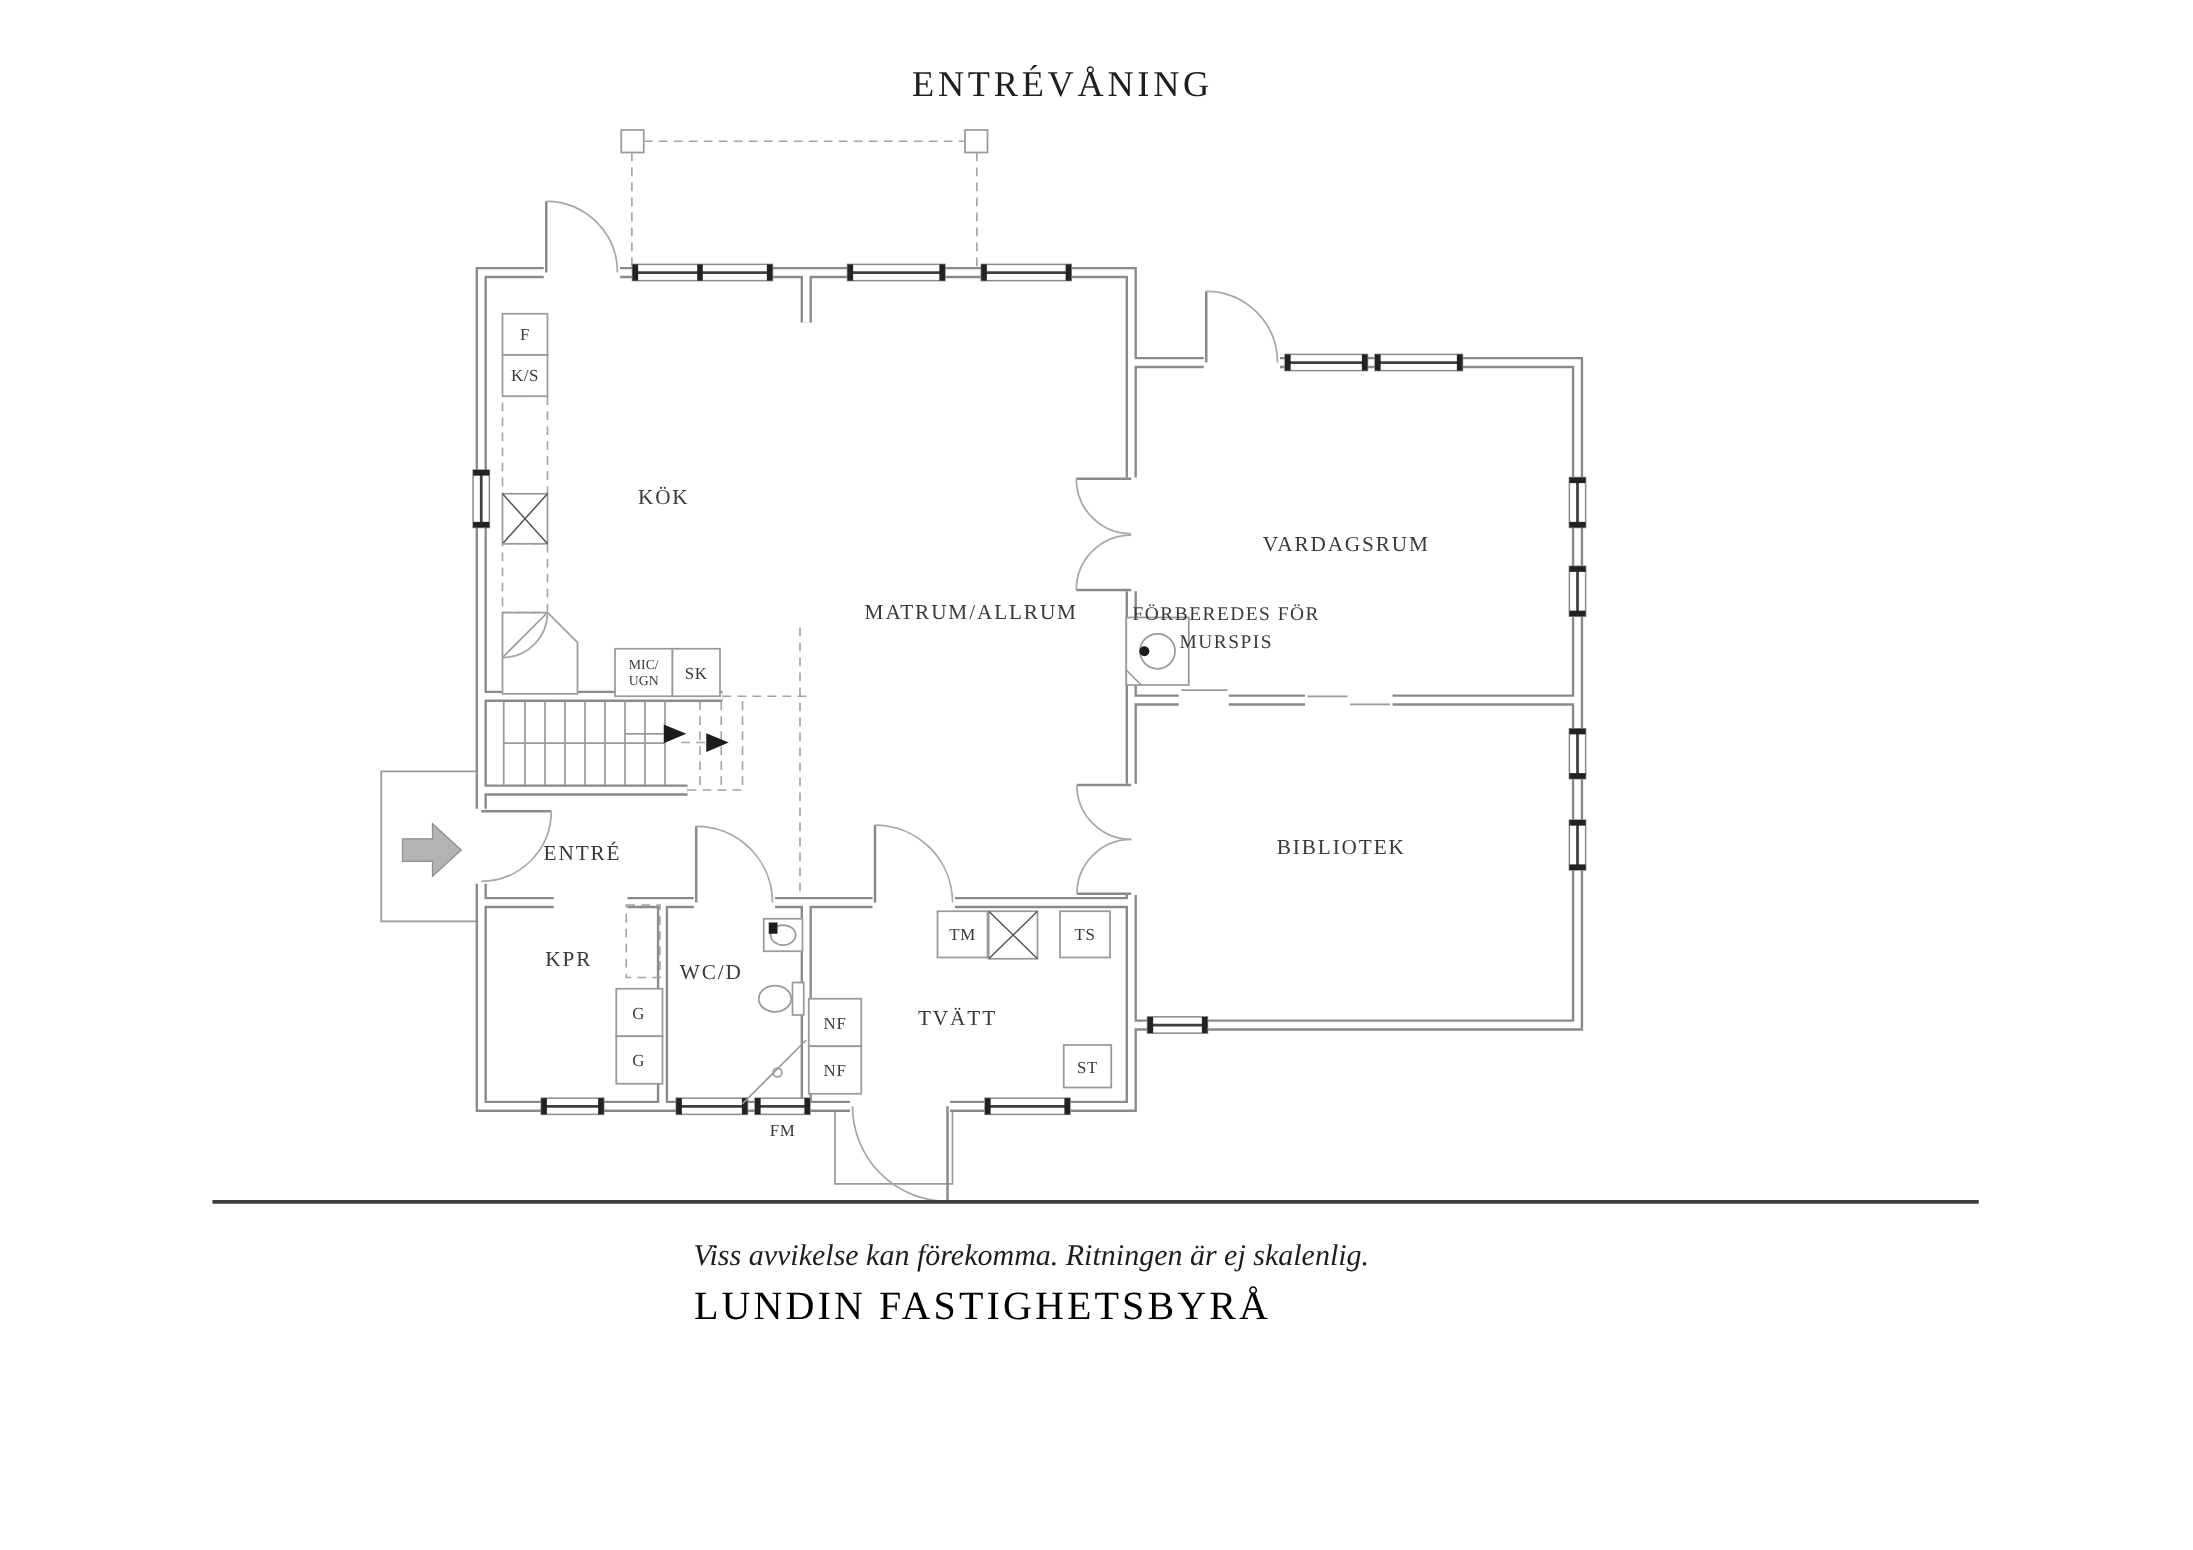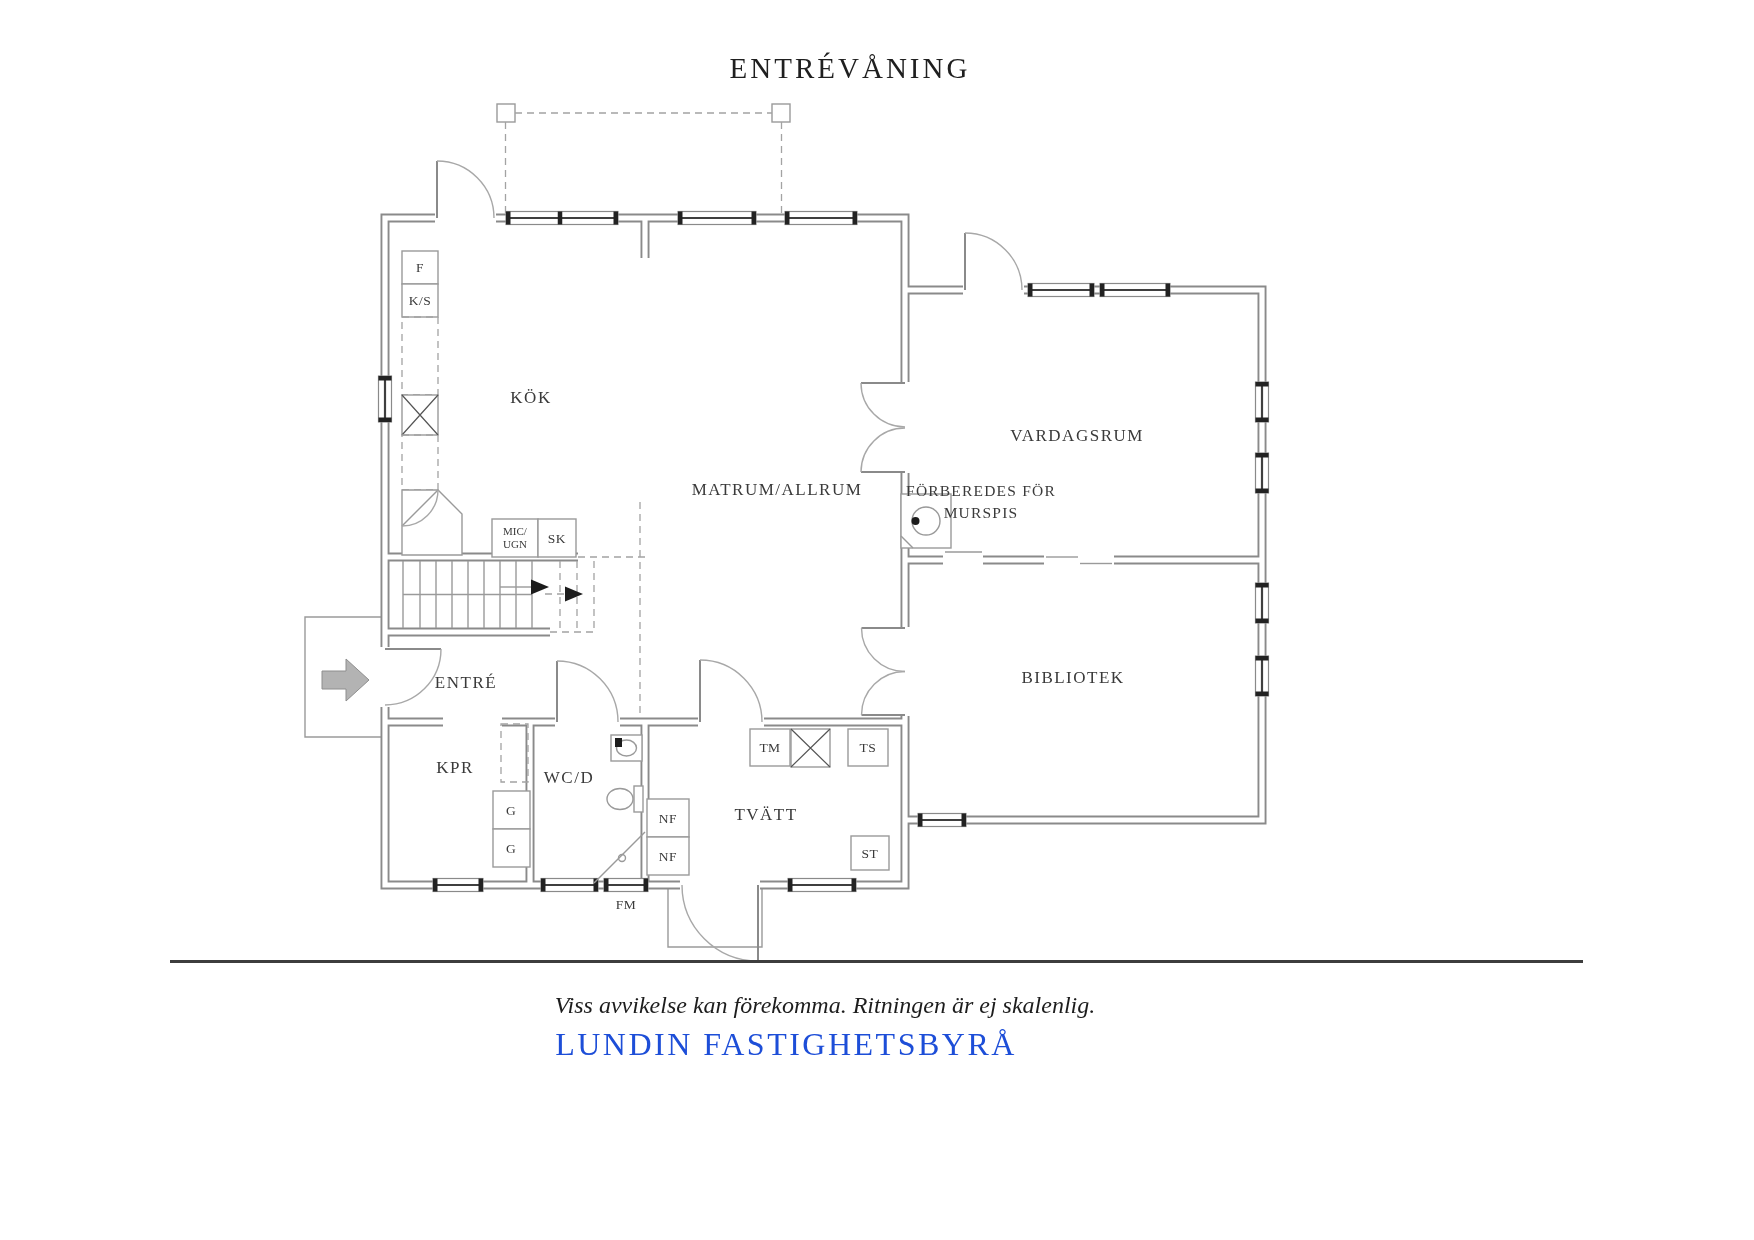--- a/index.html
+++ b/index.html
@@ -5,21 +5,21 @@
   html,body{margin:0;padding:0;background:#ffffff;}
   .page{position:relative;width:1754px;height:1240px;background:#fff;overflow:hidden;
         font-family:"Liberation Serif", serif;color:#3a3a3a;padding-left:36px;}
   .title{position:absolute;top:52px;left:850px;transform:translateX(-50%);
          font-size:29px;letter-spacing:3px;color:#1f1f1f;white-space:nowrap;}
   svg.plan{position:absolute;left:0;top:0;}
   .footer-rule{position:absolute;left:170px;top:960px;width:1413px;height:3px;background:#3d3d3d;}
   .disclaimer{position:absolute;top:992px;left:786px;transform:translateX(-50%);
               font-style:italic;font-size:24px;color:#1d1d1d;white-space:nowrap;margin-left:39px;}
   .brand{position:absolute;top:1026px;left:786px;transform:translateX(-50%);
-         font-size:32px;letter-spacing:2.5px;color:#1d4ed8;white-space:nowrap;}
+         font-size:32px;letter-spacing:2.5px;color:#000000;white-space:nowrap;}
 
   
   .wall-o{fill:none;stroke:#8a8a8a;stroke-width:9;}
   .wall-i{fill:none;stroke:#ffffff;stroke-width:5.2;}
   .patch{fill:#ffffff;stroke:none;}
   .thin{fill:none;stroke:#9a9a9a;stroke-width:1.4;}
   .thinf{fill:#ffffff;stroke:#9a9a9a;stroke-width:1.4;}
   .dash{fill:none;stroke:#a3a3a3;stroke-width:1.3;stroke-dasharray:7 5;}
   .arc{fill:none;stroke:#a8a8a8;stroke-width:1.4;}
   .leaf{fill:none;stroke:#8a8a8a;stroke-width:2;}

